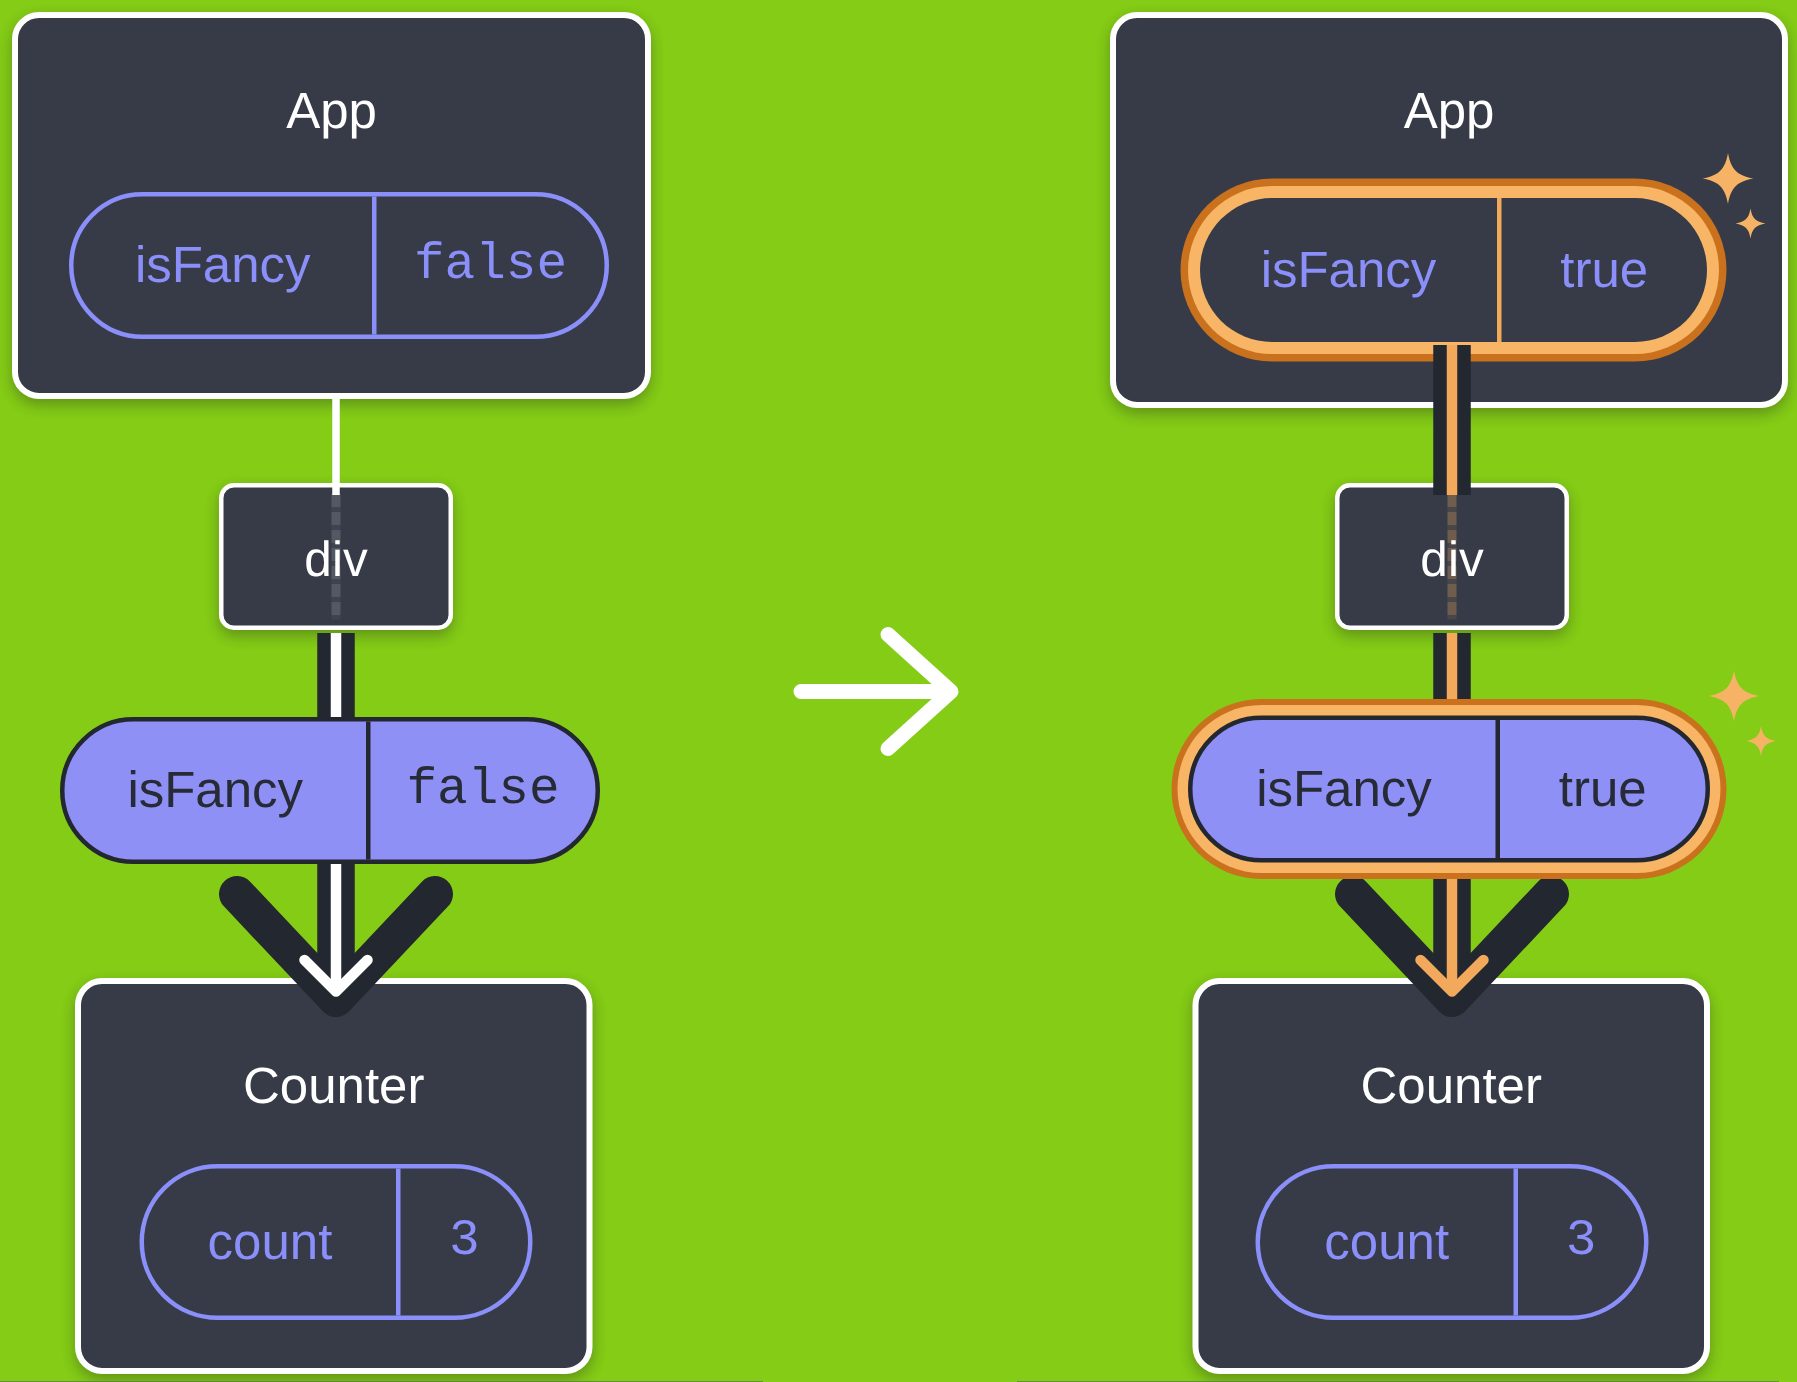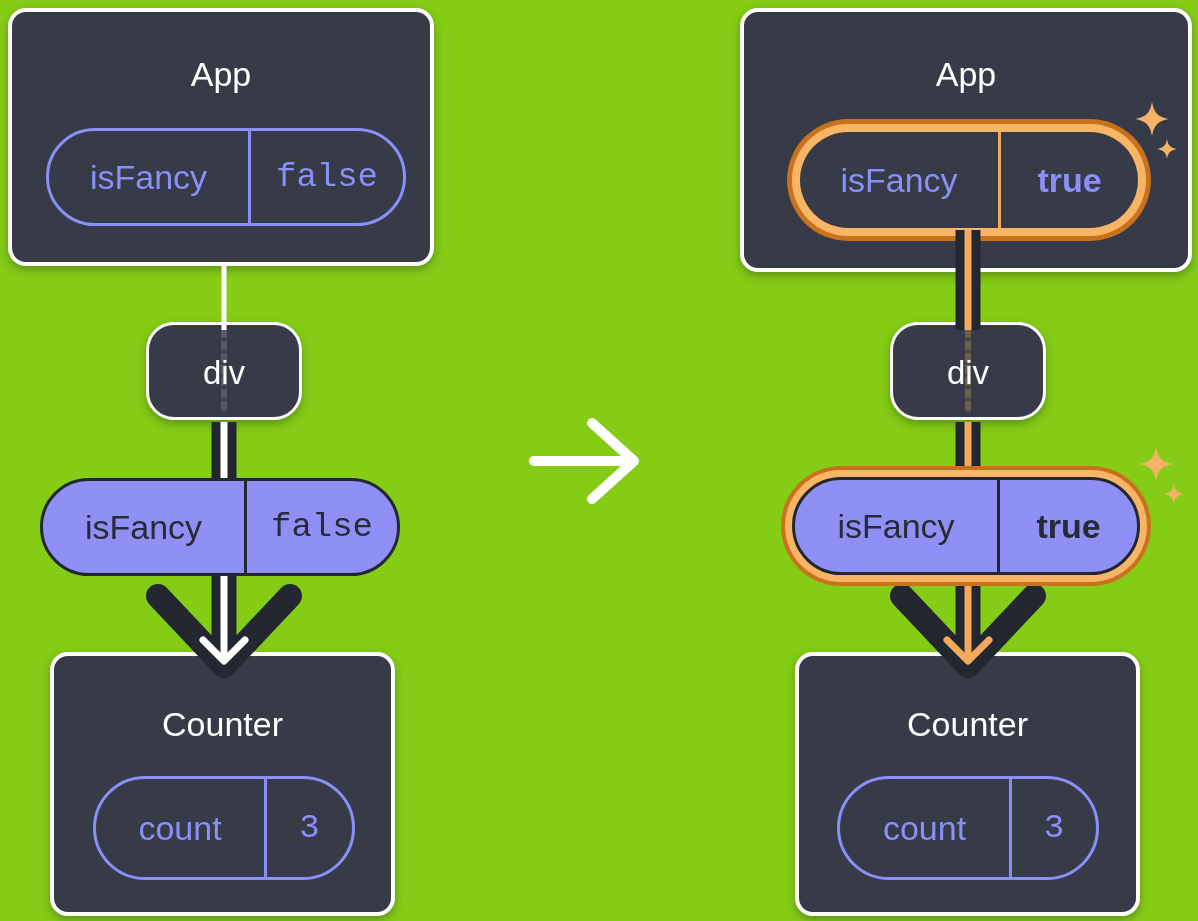--- a/index.html
+++ b/index.html
@@ -7,21 +7,21 @@
     position:relative;width:1198px;height:921px;background:#84cc16;
     font-family:"Liberation Sans",sans-serif;overflow:hidden;
   }
   .layer{position:absolute;inset:0;pointer-events:none;}
   
   .box{
     position:absolute;box-sizing:border-box;background:#363b47;
     border:4px solid #ffffff;border-radius:18px;
     box-shadow:0 4px 9px rgba(15,20,30,.30);z-index:1;
   }
-  .box.small{border-width:3px;border-radius:28px;}
+  .box.small{border-width:3px;border-radius:10px;}
   .box-title{
     position:absolute;left:0;right:0;text-align:center;color:#ffffff;
     font-size:34px;font-weight:500;line-height:1.2;z-index:3;
   }
   
   .ghost{
     position:absolute;top:4px;bottom:4px;width:6px;z-index:1;
   }
   .ghost.white{background:repeating-linear-gradient(180deg,rgba(255,255,255,.15) 0 9px,rgba(255,255,255,.04) 9px 12px);}
   .ghost.orange{background:repeating-linear-gradient(180deg,rgba(242,169,92,.30) 0 9px,rgba(242,169,92,.10) 9px 12px);}
@@ -32,21 +32,21 @@
   }
   .pill .seg{
     display:flex;align-items:center;justify-content:center;
     font-size:34px;line-height:1;box-sizing:border-box;
   }
   .pill .seg.grow{flex:1;font-family:Liberation Mono, monospace;}
   .pill.outline-purple{border:3px solid #8a8ff9;color:#8a8ff9;}
   .pill.outline-purple .seg.first{border-right:3px solid #8a8ff9;}
   .pill.fill-purple{background:#8e90f5;border:3px solid #23272f;color:#262b36;}
   .pill.fill-purple .seg.first{border-right:3px solid #23272f;}
-  .bold{font-weight:700;}
+  .bold{font-weight:400;}
   
   .ring-outer{
     position:absolute;box-sizing:border-box;background:#c9711d;border-radius:62px;
     padding:5px;z-index:4;
   }
   .ring-inner{
     box-sizing:border-box;background:#f8b565;border-radius:57px;padding:8px;
     width:100%;height:100%;
   }
   .ring-content{

